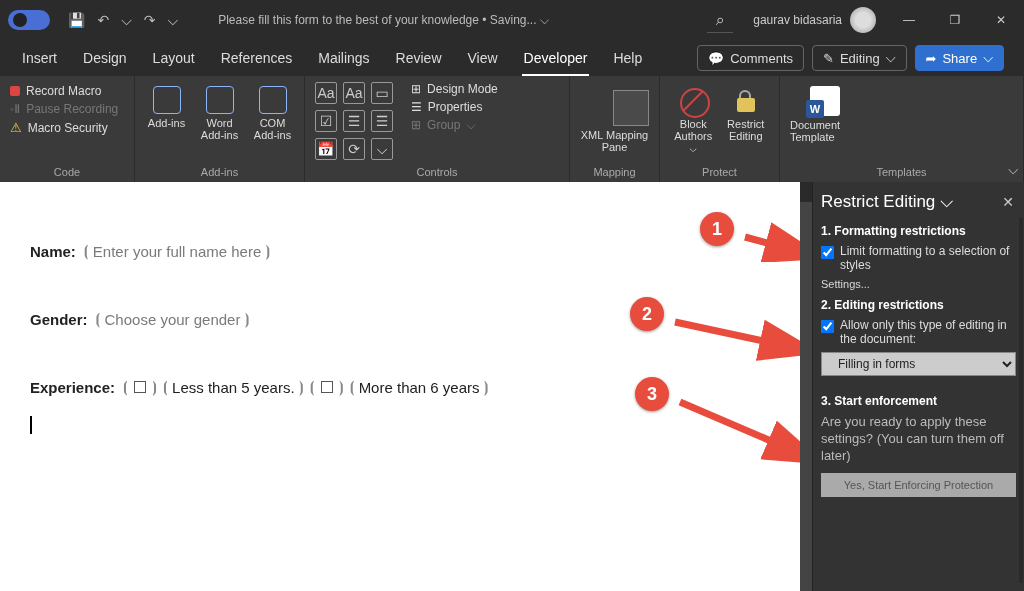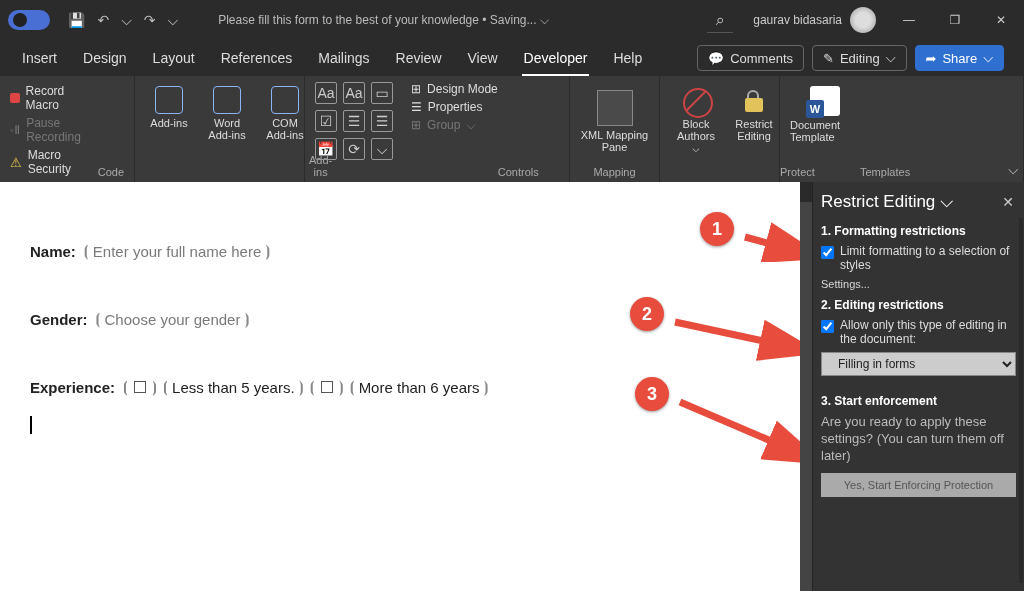--- a/index.html
+++ b/index.html
@@ -22,21 +22,21 @@
 .tabs { height: 36px; background: #2b2b2b; display: flex; align-items: center; padding: 0 20px; gap: 22px; color: #ddd; font-size: 14px; }
 .tab { cursor: pointer; padding: 4px 2px; position: relative; }
 .tab.active { color: #fff; }
 .tab.active::after { content:""; position:absolute; left:0; right:0; bottom:-6px; height:2px; background:#fff; }
 .tab-actions { margin-left: auto; display: flex; gap: 8px; }
 .pill-btn { border: 1px solid #666; border-radius: 4px; padding: 4px 10px; font-size: 13px; display: flex; align-items: center; gap: 6px; color: #ddd; cursor:pointer; }
 .pill-btn.share { background: #2f6fd0; border-color: #2f6fd0; color: #fff; }
 
 
 .ribbon { height: 106px; background: #3a3a3a; display: flex; color: #ddd; font-size: 12px; position: relative; }
-.group { border-right: 1px solid #2a2a2a; padding: 6px 10px 2px 10px; display: flex; flex-direction: row; }
+.group { border-right: 1px solid #2a2a2a; padding: 6px 10px 2px 10px; display: flex; flex-direction: column; }
 .group-label { text-align: center; font-size: 11px; color: #aaa; margin-top: auto; padding: 2px 0; }
 .code-grp { width: 135px; }
 .code-items div { display: flex; align-items: center; gap: 6px; padding: 2px 0; font-size: 12px; }
 .rec-dot { width: 10px; height: 10px; background: #d44; border-radius: 2px; display:inline-block; }
 .warn-tri { color: #f5c84c; font-size: 13px; }
 .addins-grp { width: 170px; }
 .addin-row { display: flex; gap: 10px; justify-content: center; padding-top: 4px; }
 .addin-item { display:flex; flex-direction:column; align-items:center; gap:3px; font-size:11px; text-align:center; width:48px; }
 .addin-icon { width: 28px; height: 28px; border: 1.5px solid #8ab4f8; border-radius: 4px; position:relative; }
 .controls-grp { width: 265px; }
@@ -213,21 +213,21 @@
             <span>⊞</span>
             <span>Group</span> 
             <span>⌵</span>
           </div>
       </div>
     </div>
     <div class="group-label">Controls</div>
   </div>
 
   <div class="group mapping-grp">
-    <div class="tmpl-item" style="width:auto;">
+    <div class="tmpl-item" style="width:auto;align-items:flex-end;">
       <div class="map-icon"></div>
       <span style="text-align:center;">XML Mapping Pane</span>
     </div>
     <div class="group-label">Mapping</div>
   </div>
 
   <div class="group protect-grp">
     <div class="protect-row">
       <div class="protect-item">
         <div class="protect-icon no-circle"></div>

